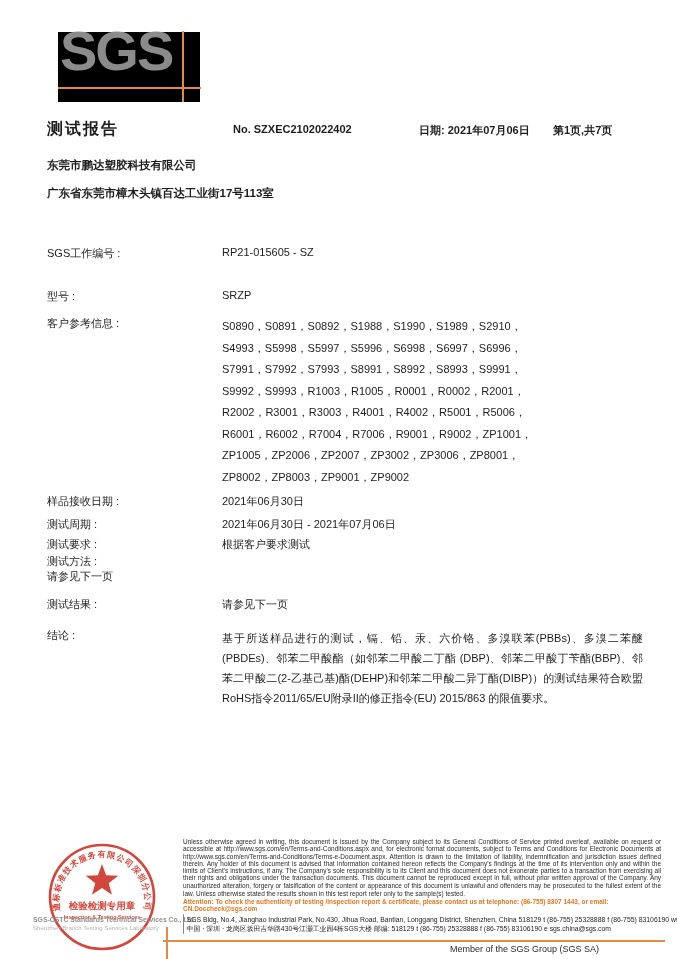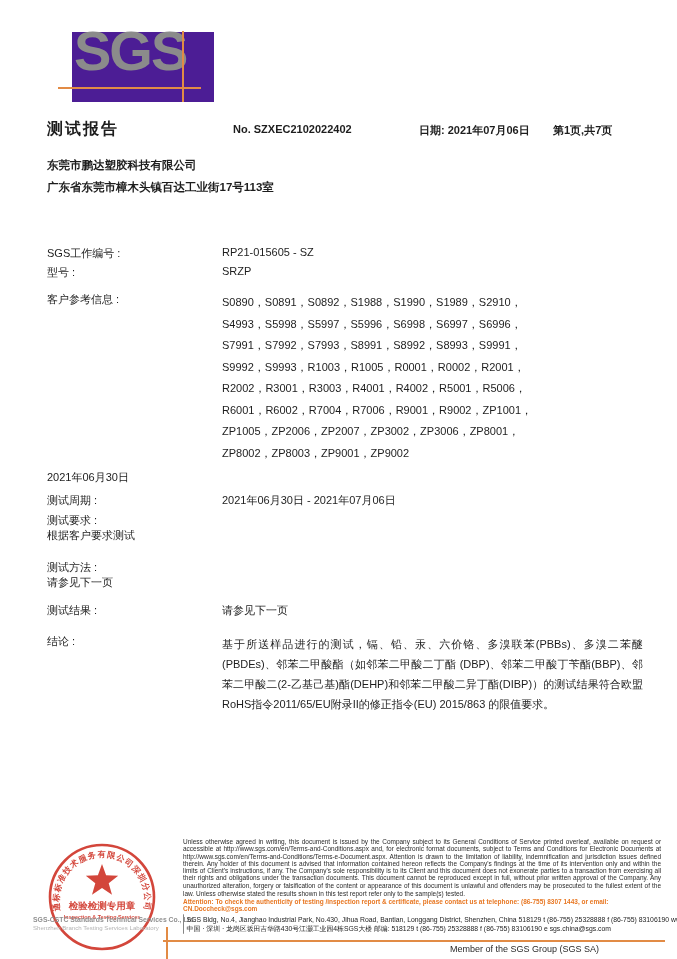--- a/index.html
+++ b/index.html
@@ -1,48 +1,48 @@
 <!DOCTYPE html>
 <html><head>
 <meta charset="utf-8">
 <style>
   html,body{margin:0;padding:0;background:#ffffff;}
   body{font-family:"Liberation Sans","DejaVu Sans",sans-serif;color:#1d1d1d;-webkit-text-size-adjust:none;}
   #page{position:relative;width:677px;height:959px;background:#ffffff;overflow:hidden;}
 
   
-  #logo-block{position:absolute;left:72px;top:32px;width:142px;height:70px;background:#4c1d95;}
+  #logo-block{position:absolute;left:58px;top:32px;width:142px;height:70px;background:#000000;}
   #logo-text{position:absolute;left:2px;top:-14px;font-weight:bold;font-size:56px;letter-spacing:-2px;color:#8b8b8b;font-family:"Liberation Sans","DejaVu Sans",sans-serif;}
   .crop-h{position:absolute;background:#e28b45;height:2px;}
   .crop-v{position:absolute;background:#e28b45;width:2px;}
   #logo-hline{left:58px;top:87px;width:143px;}
   #logo-vline{left:182px;top:31px;height:71px;}
 
   
   #report-title{position:absolute;left:47px;top:119px;font-size:16px;font-weight:bold;letter-spacing:2px;}
   #report-no{position:absolute;left:233px;top:123px;font-size:11px;font-weight:600;}
   #report-date{position:absolute;left:419px;top:123px;font-size:11px;font-weight:600;}
   #report-page{position:absolute;left:553px;top:123px;font-size:11px;font-weight:600;}
 
   #client-name{position:absolute;left:47px;top:158px;font-size:11.5px;font-weight:600;}
-  #client-address{position:absolute;left:47px;top:180px;font-size:11.5px;font-weight:600;}
+  #client-address{position:absolute;left:47px;top:186px;font-size:11.5px;font-weight:600;}
 
   
   #content{position:absolute;left:47px;top:246px;width:596px;font-size:11px;}
   .row{display:flex;align-items:flex-start;}
   .lbl{width:175px;flex:none;}
   .val{flex:1;}
   #row-intro{margin-bottom:14px;}
-  #row-job{margin-bottom:4px;}
+  #row-job{margin-bottom:28px;}
   #row-model{margin-bottom:12px;justify-content:space-between;}
   #row-ref .codes div{line-height:21.5px;}
   #row-ref{margin-bottom:6px;}
   #row-received{margin-bottom:8px;}
   #row-period{margin-bottom:5px;}
-  #row-req{margin-bottom:17px;flex-direction:column;}
+  #row-req{margin-bottom:2px;}
   #row-method{margin-bottom:13px;flex-direction:column;}
   #row-result{margin-bottom:16px;}
   #row-conclusion .val{line-height:20px;width:421px;flex:none;text-align:justify;}
 
   
   #stamp{position:absolute;left:46px;top:841px;width:112px;height:112px;opacity:.92;}
   #footer-company{position:absolute;left:33px;top:916px;width:220px;transform:scale(0.72);transform-origin:0 0;}
   #footer-company .l1{font-size:9.5px;color:#8f8f8f;font-weight:700;white-space:nowrap;}
   #footer-company .l2{font-size:8.5px;color:#b3b3b3;white-space:nowrap;}
 
@@ -95,20 +95,21 @@
         <div>S7991，S7992，S7993，S8991，S8992，S8993，S9991，</div>
         <div>S9992，S9993，R1003，R1005，R0001，R0002，R2001，</div>
         <div>R2002，R3001，R3003，R4001，R4002，R5001，R5006，</div>
         <div>R6001，R6002，R7004，R7006，R9001，R9002，ZP1001，</div>
         <div>ZP1005，ZP2006，ZP2007，ZP3002，ZP3006，ZP8001，</div>
         <div>ZP8002，ZP8003，ZP9001，ZP9002</div>
       </div>
     </div>
 
     <div class="row" id="row-received">
+      <div class="lbl">样品接收日期 :</div>
       <div class="val">2021年06月30日</div>
     </div>
 
     <div class="row" id="row-period">
       <div class="lbl">测试周期 :</div>
       <div class="val">2021年06月30日 - 2021年07月06日</div>
     </div>
 
     <div class="row" id="row-req">
       <div class="lbl">测试要求 :</div>

